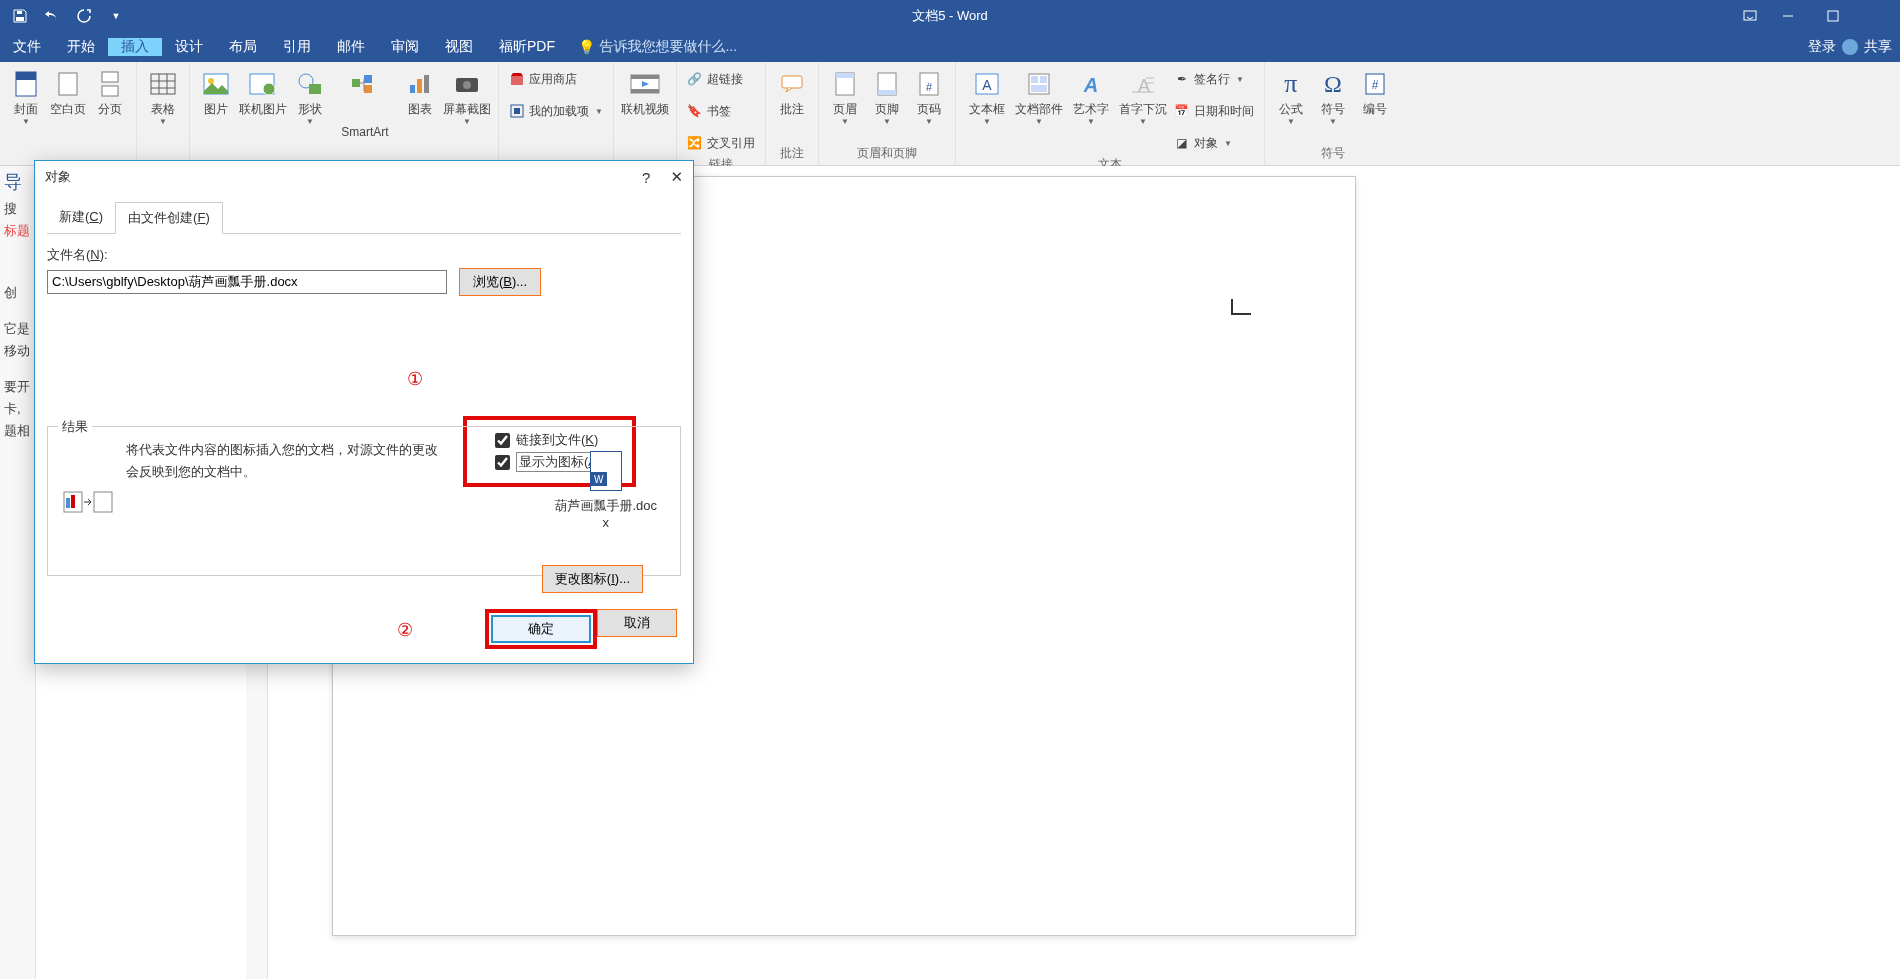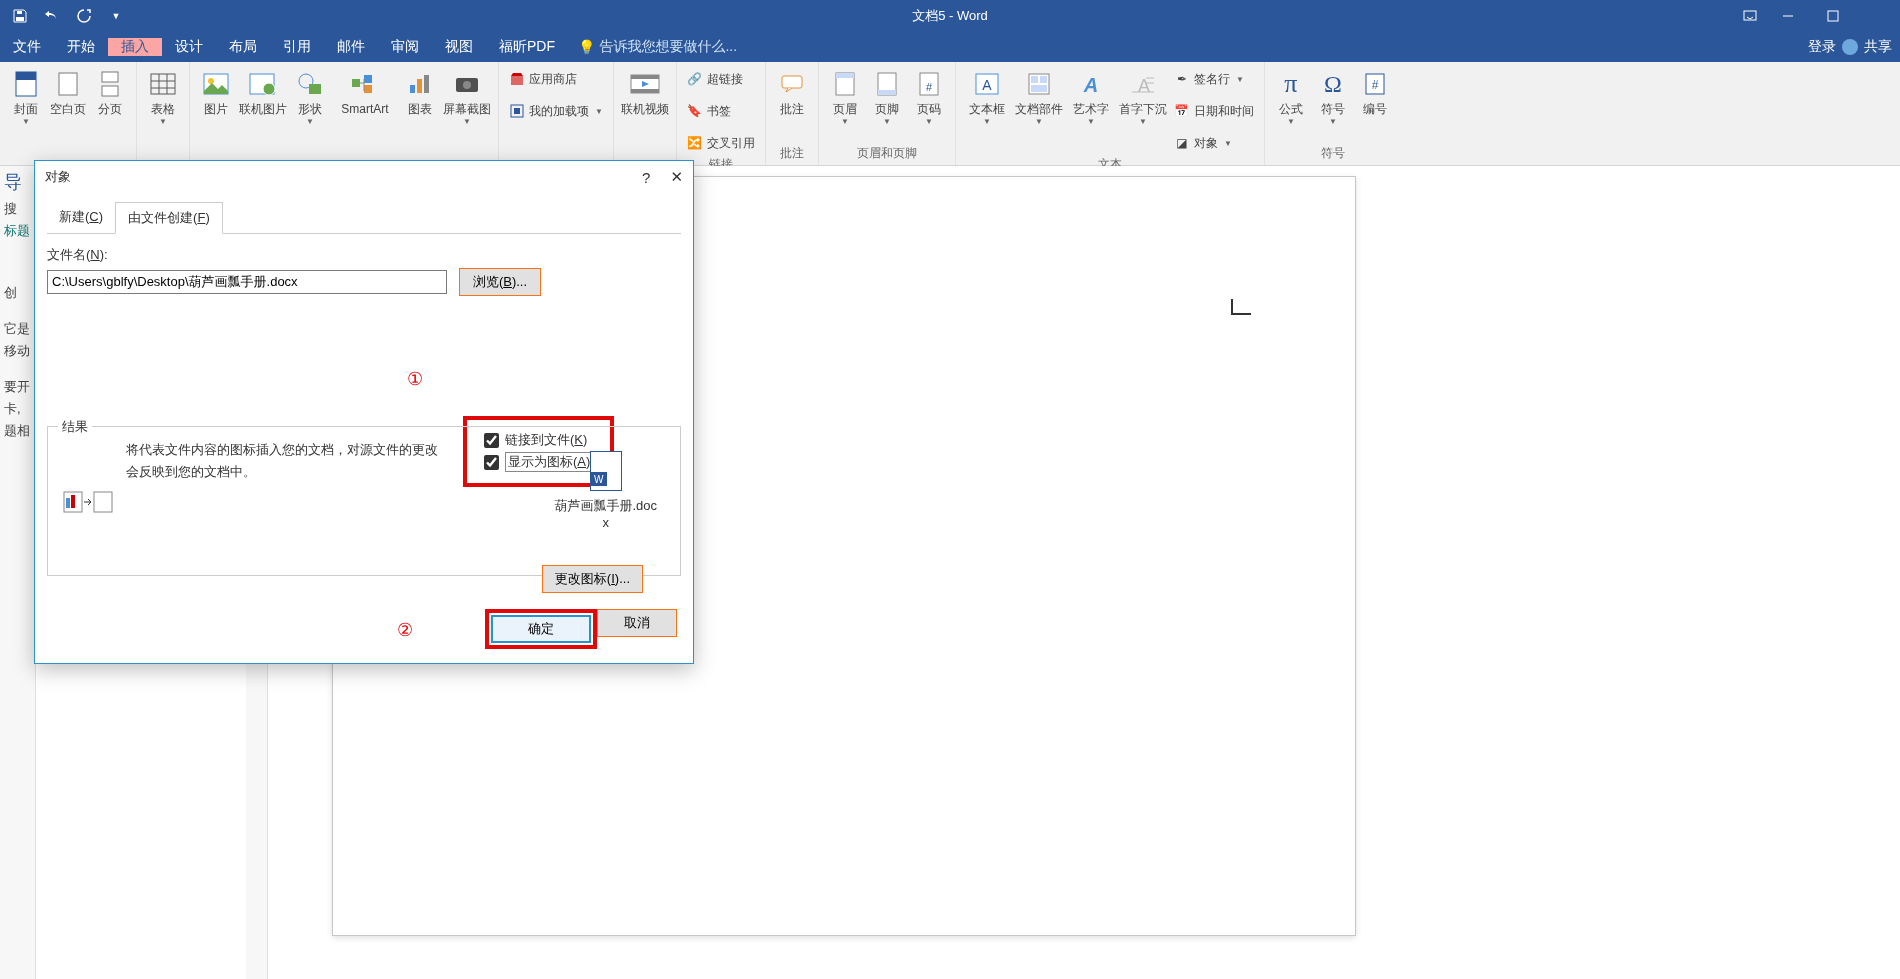--- a/index.html
+++ b/index.html
@@ -12,69 +12,69 @@
 .qat .qi svg { fill: #fff; }
 .titlebar .title { position: absolute; left: 50%; transform: translateX(-50%); font-size: 13px; color: #fff; }
 .winbtns { position: absolute; right: 0; display: flex; }
 .winbtns .wb { width: 45px; height: 31px; display: flex; align-items: center; justify-content: center; cursor: pointer; }
 .winbtns .wb svg { stroke: #fff; fill: none; }
 .ribbon-display-icon { width: 30px; height: 31px; display:flex; align-items:center; justify-content:center;}
 
 
 .tabstrip { height: 31px; background: #2b579a; display: flex; align-items: center; color: #fff; font-size: 14px; }
 .tabstrip .tab { padding: 0 13px; display: flex; align-items: center; cursor: pointer; }
-.tabstrip .tab.active { background: #fca5a5; color: #2b579a; }
+.tabstrip .tab.active { background: #7dd3fc; color: #2b579a; }
 .tabstrip .tellme { display: flex; align-items: center; color: #cfe0f5; padding-left: 10px; gap: 4px; }
 .tabstrip .spacer { flex: 1; }
 .tabstrip .right { display: flex; align-items: center; gap: 6px; padding-right: 8px; }
 .tabstrip .right .avatar { width: 16px; height:16px; border-radius:50%; background:#6fa8dc;}
 
 
 .ribbon { height: 104px; background: #f1f1f1; border-bottom: 1px solid #d4d4d4; display: flex; position: relative; }
 .group { border-right: 1px solid #e1e1e1; padding: 4px 6px 0 6px; display: flex; flex-direction: column; justify-content: space-between; }
 .group .controls { display: flex; align-items: flex-start; gap: 2px; }
 .group .label { text-align: center; font-size: 12px; color: #666; padding-bottom: 3px; }
 .ctrl { display: flex; flex-direction: column; align-items: center; justify-content: flex-start; width: 50px; height: 78px; cursor: pointer; padding-top: 2px; }
 .ctrl.sm { width: 40px; }
-.ctrl.w { width: 66px; }
+.ctrl.w { width: 66px; gap: 23px; }
 .ctrl .ic { width: 32px; height: 32px; display:flex; align-items:center; justify-content:center; }
 .ctrl .lbl { font-size: 12px; color: #444; text-align: center; line-height: 1.2; margin-top: 2px; }
 .ctrl .drop { font-size: 8px; color: #666; margin-top: 1px; }
 .vlist { display: flex; flex-direction: column; padding: 2px 4px; gap: 10px; }
 .vitem { display: flex; align-items: center; gap: 4px; font-size: 12px; color: #444; height: 22px; cursor: pointer; white-space:nowrap;}
 .vitem .sic { width:16px; height:16px; display:inline-flex; align-items:center; justify-content:center;}
 .vitem .mdrop { font-size:8px; color:#666; margin-left:2px;}
 
 
 .docarea { position: absolute; top: 166px; left: 0; right: 0; bottom: 0; background: #fff; display:flex;}
 .navpane { width: 36px; height: 100%; background: #f7f7f7; border-right:1px solid #e0e0e0; overflow:hidden;}
 .navpane .nh { font-size:18px; color:#2b579a; padding:4px;}
 .navpane .ntxt { font-size:13px; color:#444; padding:2px 4px; white-space:nowrap;}
-.navpane .blue { color:#0f766e;}
+.navpane .blue { color:#ef4444;}
 .rulerarea { flex:1; position:relative; background:#fff;}
 .rulerv { position:absolute; left:210px; top:0; width:22px; bottom:0; background:#f7f7f7; border-right:1px solid #e0e0e0;}
 .page { position:absolute; left:296px; top:10px; width:1024px; height:760px; background:#fff; border:1px solid #c7c7c7; box-shadow:0 2px 6px rgba(0,0,0,.12);}
 .page .cursor { position:absolute; right:104px; top:122px; width:20px; height:16px; border-left:2px solid #333; border-bottom:2px solid #333;}
 
 
 .modal { position:absolute; left:34px; top:160px; width:660px; height:504px; background:#fff; border:1px solid #2b92d0; box-shadow:0 6px 20px rgba(0,0,0,.25); z-index:50;}
 .modal .mtitle { height:32px; background:#fff; display:flex; align-items:center; justify-content:space-between; padding:0 10px; font-size:13px;}
 .modal .mtitle .r { display:flex; gap:20px; align-items:center;}
 .modal .mtitle .r span { cursor:pointer; font-size:15px;}
 .modal .mbody { padding:8px 12px 12px 12px; }
 .tabs2 { display:flex; border-bottom:1px solid #ccc; }
 .tabs2 .t { padding:6px 12px; font-size:13px; cursor:pointer; position:relative; top:1px;}
 .tabs2 .t.active { border:1px solid #ccc; border-bottom:1px solid #fff; background:#fff;}
 .field { margin-top:12px;}
 .field .flabel { font-size:13px; margin-bottom:4px;}
 .row { display:flex; gap:12px; align-items:center;}
 input.text { border:1px solid #7a7a7a; height:24px; padding:2px 4px; font-size:13px; width:400px; background:#fff;}
 button.std { height:28px; padding:0 12px; font-size:13px; border:1px solid #f97316; background:#e1e1e1; cursor:pointer; min-width:82px;}
 button.primary { border:2px solid #2b92d0; background:#eaf3fb;}
-.checks { margin-top:66px; display:inline-block; padding:8px 17px; }
+.checks { margin-top:66px; display:inline-block; padding:8px 28px; }
 .redbox { border:4px solid #e10808; }
 .chk { display:flex; align-items:center; gap:6px; font-size:13px; margin:3px 0;}
 .chk input { width:15px; height:15px; accent-color:#333;}
 .ann-num { color:#e10808; font-size:18px; position:absolute;}
 .result { border:1px solid #ccc; padding:12px; margin-top:14px; display:flex; gap:10px; position:relative; height:150px;}
 .result legend { font-size:13px; position:absolute; top:-9px; left:10px; background:#fff; padding:0 4px;}
 .result .ric { width:56px; display:flex; align-items:center; justify-content:center;}
 .result .rtxt { font-size:13px; line-height:1.7; max-width:320px;}
 .preview { position:absolute; right:36px; top:290px; text-align:center; font-size:13px;}
 .preview .docicon { width:32px; height:40px; border:1px solid #2b579a; background:#fff; margin:0 auto 6px auto; position:relative;}

